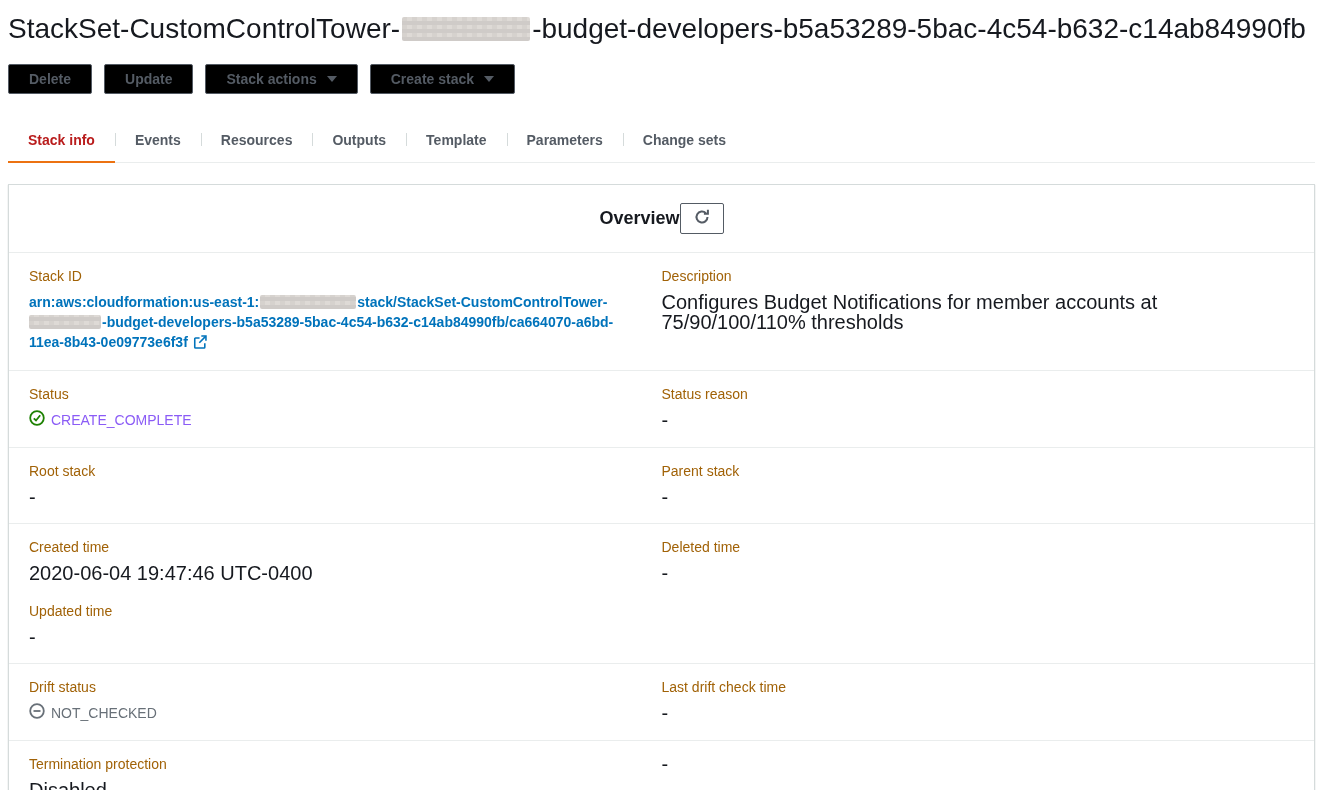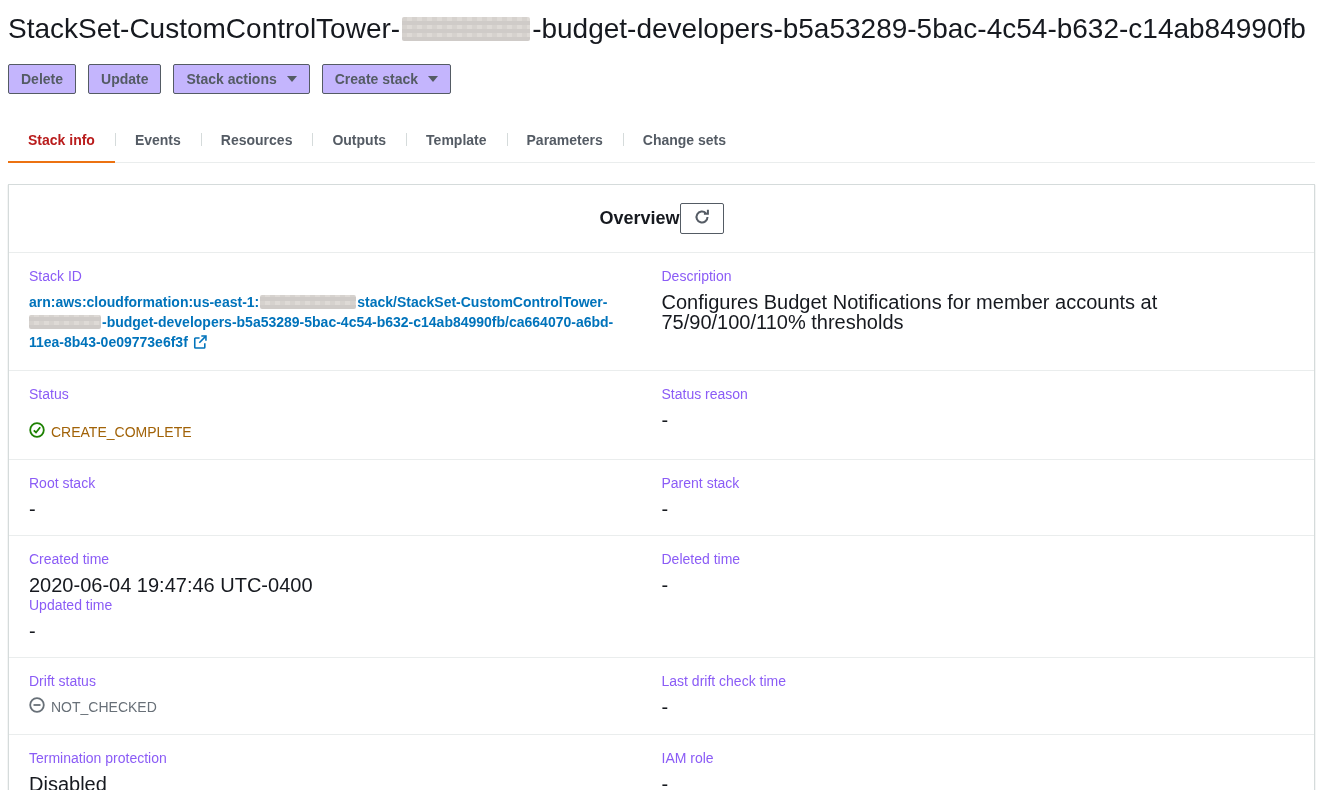--- a/index.html
+++ b/index.html
@@ -31,29 +31,29 @@
     background-blend-mode: darken;
     vertical-align: middle;
   }
   .redact-title  { width: 128px; height: 24px; margin: 0 2px 4px 2px; }
   .redact-arn    { width: 96px;  height: 14px; margin: 0 1px 2px 1px; }
   .redact-arn2   { width: 72px;  height: 14px; margin: 0 1px 2px 0; }
 
   
   .actions-row { display: flex; gap: 12px; margin: 12px 0 6px 0; }
   .btn {
-    background: #c4b5fd;
+    background: #000000;
     border: 1px solid #545b64;
     border-radius: 2px;
     color: #545b64;
     font-family: inherit;
     font-size: 14px;
     font-weight: 700;
     line-height: 18px;
-    padding: 5px 12px;
+    padding: 5px 20px;
     cursor: pointer;
     display: inline-flex;
     align-items: center;
     gap: 10px;
   }
   .caret { display: inline-flex; align-items: center; }
 
   
   .tabs { display: flex; border-bottom: 1px solid #eaeded; margin-top: 24px; }
   .tab {
@@ -105,36 +105,36 @@
 
   
   .row {
     display: grid;
     grid-template-columns: 1fr 1fr;
     padding: 13px 20px 16px 20px;
     border-bottom: 1px solid #eaeded;
   }
   .row:last-child { border-bottom: none; padding-bottom: 26px; }
   .cell { padding-right: 30px; }
-  .field + .field { }
-  .label { color: #8b5cf6; font-size: 14px; line-height: 20px; margin-bottom: 6px; }
+  .field + .field { margin-top: 18px; }
+  .label { color: #a16207; font-size: 14px; line-height: 20px; margin-bottom: 6px; }
   .value { color: #16191f; font-size: 20px; line-height: 20px; }
 
   .arn-link {
     color: #0073bb;
     font-size: 14px;
     line-height: 20px;
     text-decoration: none;
     cursor: pointer;
   }
   .arn-line { display: block; font-weight: bold; }
   .ext-icon { display: inline-block; vertical-align: -2px; margin-left: 5px; }
 
   .status-value { display: inline-flex; align-items: center; gap: 6px; font-size: 14px; line-height: 20px; }
-  .status-green { color: #a16207; margin-top: 12px; }
+  .status-green { color: #8b5cf6; }
   .status-gray  { color: #687078; }
   .status-value svg { flex: 0 0 auto; }
 </style>
 </head>
 <body>
 
 <div class="page">
 
   <h1 class="stack-title"><span>StackSet-CustomControlTower-</span><span class="redact redact-title"></span><span>-budget-developers-b5a53289-5bac-4c54-b632-c14ab84990fb</span></h1>
 
@@ -262,19 +262,18 @@
         <div class="value">-</div>
       </div>
     </div>
 
     <div class="row">
       <div class="cell">
         <div class="label">Termination protection</div>
         <div class="value">Disabled</div>
       </div>
       <div class="cell">
-        <div class="label">IAM role</div>
         <div class="value">-</div>
       </div>
     </div>
 
   </section>
 </div>
 
 </body></html>

